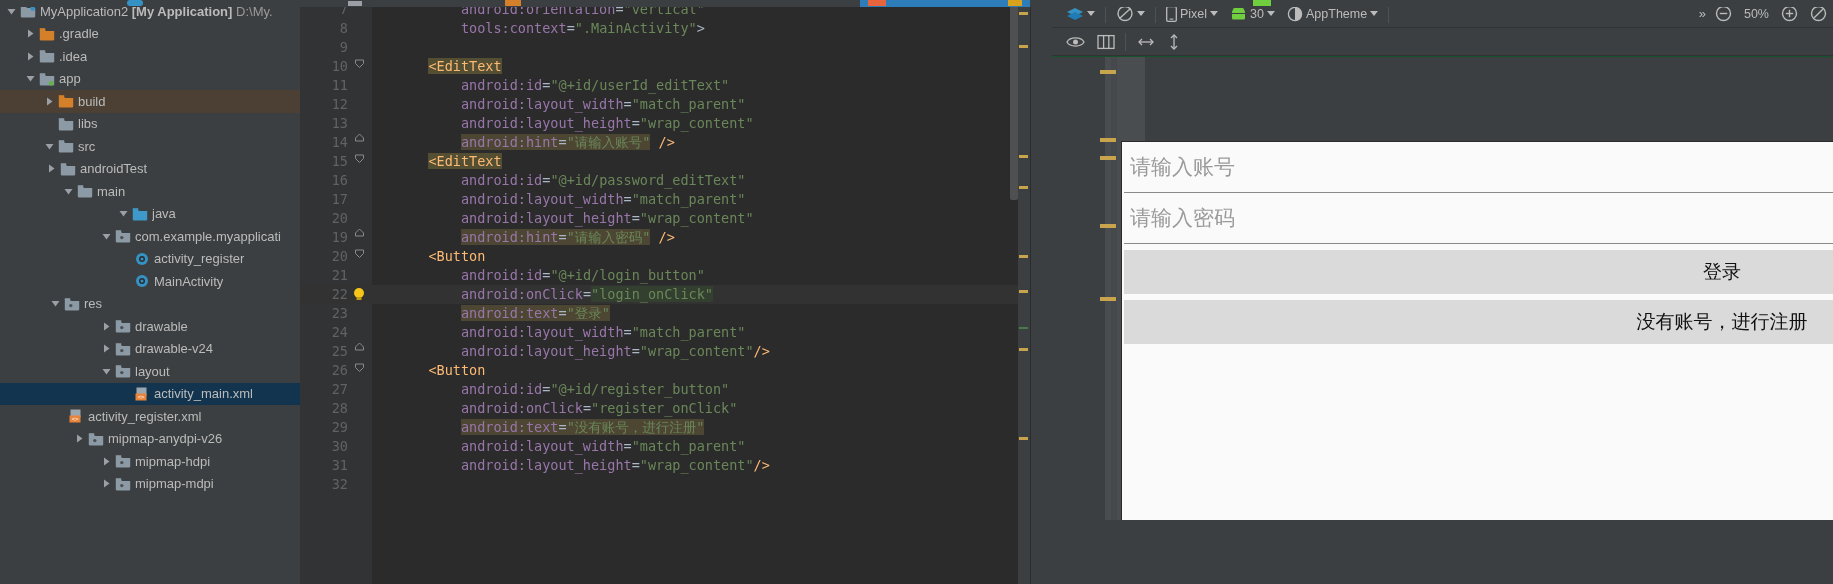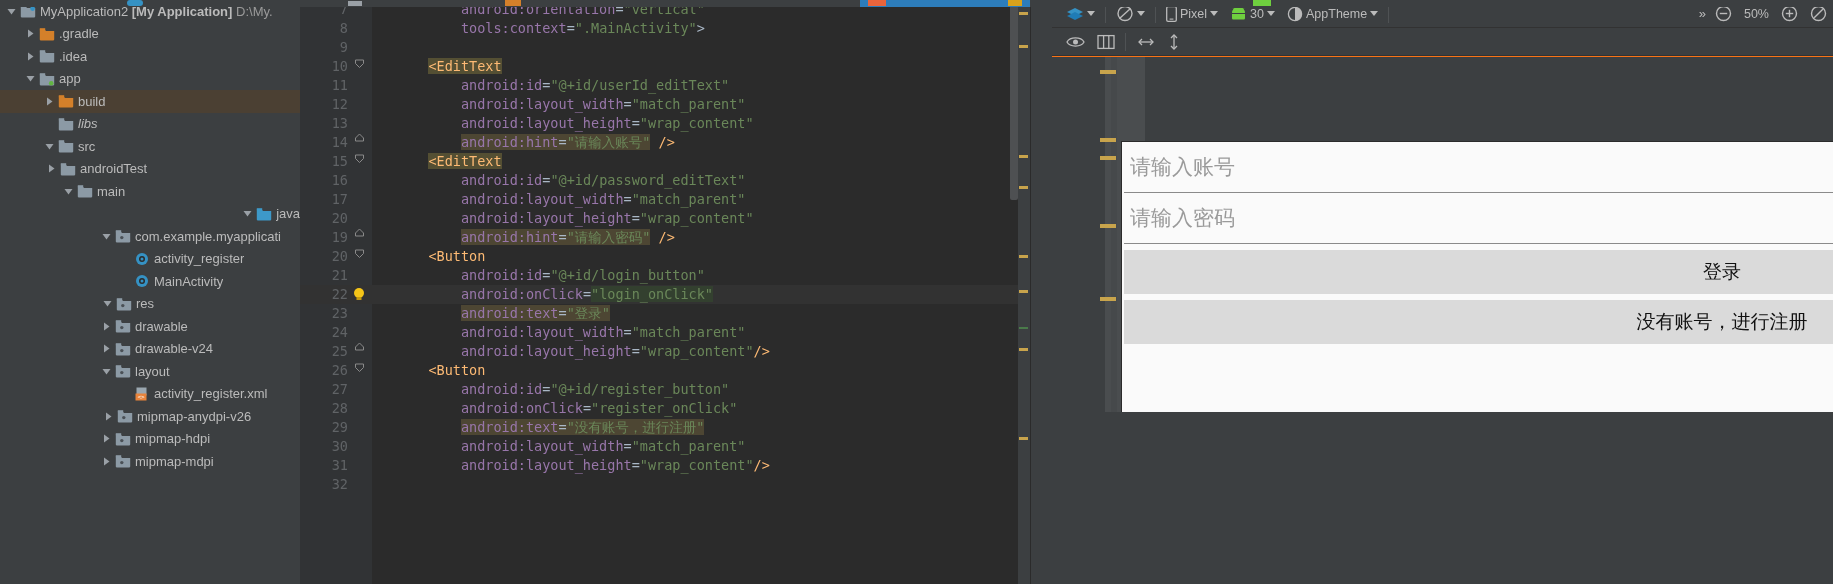--- a/index.html
+++ b/index.html
@@ -95,21 +95,21 @@
     position: relative; border-left: 1px solid #2b2b2b;
   }
   .palette-rail .vlabel {
     position: absolute; top: 18px; left: -9px; width: 40px;
     transform: rotate(90deg); transform-origin: 20px 20px;
     font-size: 11.5px; color: #a9a9a9; white-space: nowrap;
   }
 
   
   .design-pane {
-    flex: 1; height: 412px; background: #f97316;
+    flex: 1; height: 520px; background: #14532d;
     position: relative; overflow: hidden;
   }
   .dtoolbar {
     height: 28px; display: flex; align-items: center;
     border-bottom: 1px solid #323232; padding-left: 8px;
     background: #3c3f41;
   }
   .dtoolbar2 {
     height: 28px; display: flex; align-items: center;
     border-bottom: 1px solid #323232; padding-left: 8px;
@@ -227,21 +227,21 @@
             </svg>
           </span>
           <span class="ico">
             <svg width="16" height="14" viewBox="0 0 16 14">
               <path d="M0.8 2.6 h5 l1.2 1.5 h8.2 v8.5 a0.8 0.8 0 0 1 -0.8 0.8 h-12.8 a0.8 0.8 0 0 1 -0.8 -0.8 z" fill="#d4802a"></path>
               <rect x="0.8" y="1.2" width="5.4" height="2" fill="#d4802a"></rect>
             </svg>
           </span>
           <span class="lbl">build</span>
         </div>
-        <div class="tree-row" style="padding-left: 42px; font-style: italic;">
+        <div class="tree-row" style="padding-left: 42px;">
           <span class="tw"></span>
           <span class="ico">
             <svg width="16" height="14" viewBox="0 0 16 14">
               <path d="M0.8 2.6 h5 l1.2 1.5 h8.2 v8.5 a0.8 0.8 0 0 1 -0.8 0.8 h-12.8 a0.8 0.8 0 0 1 -0.8 -0.8 z" fill="#8c9aa5"></path>
               <rect x="0.8" y="1.2" width="5.4" height="2" fill="#8c9aa5"></rect>
             </svg>
           </span>
           <span class="lbl">libs</span>
         </div>
         <div class="tree-row" style="padding-left: 42px;">
@@ -279,21 +279,21 @@
             </svg>
           </span>
           <span class="ico">
             <svg width="16" height="14" viewBox="0 0 16 14">
               <path d="M0.8 2.6 h5 l1.2 1.5 h8.2 v8.5 a0.8 0.8 0 0 1 -0.8 0.8 h-12.8 a0.8 0.8 0 0 1 -0.8 -0.8 z" fill="#8c9aa5"></path>
               <rect x="0.8" y="1.2" width="5.4" height="2" fill="#8c9aa5"></rect>
             </svg>
           </span>
           <span class="lbl">main</span>
         </div>
-        <div class="tree-row" style="padding-left: 38px; justify-content: flex-end;">
+        <div class="tree-row" style="padding-left: 116px;">
           <span class="tw">
             <svg width="9" height="9" viewBox="0 0 9 9">
               <polygon points="0.5,2 8.5,2 4.5,7.5" fill="#9aa0a6"></polygon>
             </svg>
           </span>
           <span class="ico">
             <svg width="16" height="14" viewBox="0 0 16 14">
               <path d="M0.8 2.6 h5 l1.2 1.5 h8.2 v8.5 a0.8 0.8 0 0 1 -0.8 0.8 h-12.8 a0.8 0.8 0 0 1 -0.8 -0.8 z" fill="#3d99c9"></path>
               <rect x="0.8" y="1.2" width="5.4" height="2" fill="#3d99c9"></rect>
             </svg>
@@ -330,21 +330,21 @@
           <span class="tw"></span>
           <span class="ico">
             <svg width="16" height="14" viewBox="0 0 16 14">
               <circle cx="8" cy="7" r="6" fill="#3592c4"></circle>
               <circle cx="8" cy="7" r="3" fill="#2b2b2b"></circle>
               <circle cx="8" cy="7" r="1.5" fill="#3592c4"></circle>
             </svg>
           </span>
           <span class="lbl">MainActivity</span>
         </div>
-        <div class="tree-row" style="padding-left: 100px;">
+        <div class="tree-row" style="padding-left: 48px;">
           <span class="tw">
             <svg width="9" height="9" viewBox="0 0 9 9">
               <polygon points="0.5,2 8.5,2 4.5,7.5" fill="#9aa0a6"></polygon>
             </svg>
           </span>
           <span class="ico">
             <svg width="16" height="14" viewBox="0 0 16 14">
               <path d="M0.8 2.6 h5 l1.2 1.5 h8.2 v8.5 a0.8 0.8 0 0 1 -0.8 0.8 h-12.8 a0.8 0.8 0 0 1 -0.8 -0.8 z" fill="#8c9aa5"></path>
               <rect x="0.8" y="1.2" width="5.4" height="2" fill="#8c9aa5"></rect>
               <circle cx="6.8" cy="8.6" r="1.7" fill="#4a5056"></circle>
@@ -390,32 +390,43 @@
           </span>
           <span class="ico">
             <svg width="16" height="14" viewBox="0 0 16 14">
               <path d="M0.8 2.6 h5 l1.2 1.5 h8.2 v8.5 a0.8 0.8 0 0 1 -0.8 0.8 h-12.8 a0.8 0.8 0 0 1 -0.8 -0.8 z" fill="#8c9aa5"></path>
               <rect x="0.8" y="1.2" width="5.4" height="2" fill="#8c9aa5"></rect>
               <circle cx="6.8" cy="8.6" r="1.7" fill="#4a5056"></circle>
             </svg>
           </span>
           <span class="lbl">layout</span>
         </div>
-        <div class="tree-row" style="padding-left: 118px;">
+        <div class="tree-row hl-sel" style="padding-left: 118px;">
           <span class="tw"></span>
           <span class="ico">
             <svg width="16" height="14" viewBox="0 0 16 14">
               <rect x="2.5" y="0.5" width="10" height="8" fill="#9aa7b0"></rect>
               <rect x="1.5" y="6.5" width="11" height="7" fill="#e8833a"></rect>
               <text x="7" y="12.2" font-size="6" text-anchor="middle" fill="#ffffff" font-family="DejaVu Sans Mono, monospace">&lt;&gt;</text>
             </svg>
           </span>
+          <span class="lbl">activity_main.xml</span>
+        </div>
+        <div class="tree-row" style="padding-left: 52px;">
+          <span class="tw"></span>
+          <span class="ico">
+            <svg width="16" height="14" viewBox="0 0 16 14">
+              <rect x="2.5" y="0.5" width="10" height="8" fill="#9aa7b0"></rect>
+              <rect x="1.5" y="6.5" width="11" height="7" fill="#e8833a"></rect>
+              <text x="7" y="12.2" font-size="6" text-anchor="middle" fill="#ffffff" font-family="DejaVu Sans Mono, monospace">&lt;&gt;</text>
+            </svg>
+          </span>
           <span class="lbl">activity_register.xml</span>
         </div>
-        <div class="tree-row" style="padding-left: 101px;">
+        <div class="tree-row" style="padding-left: 72px;">
           <span class="tw">
             <svg width="9" height="9" viewBox="0 0 9 9">
               <polygon points="2,0.5 7.5,4.5 2,8.5" fill="#9aa0a6"></polygon>
             </svg>
           </span>
           <span class="ico">
             <svg width="16" height="14" viewBox="0 0 16 14">
               <path d="M0.8 2.6 h5 l1.2 1.5 h8.2 v8.5 a0.8 0.8 0 0 1 -0.8 0.8 h-12.8 a0.8 0.8 0 0 1 -0.8 -0.8 z" fill="#8c9aa5"></path>
               <rect x="0.8" y="1.2" width="5.4" height="2" fill="#8c9aa5"></rect>
               <circle cx="6.8" cy="8.6" r="1.7" fill="#4a5056"></circle>

